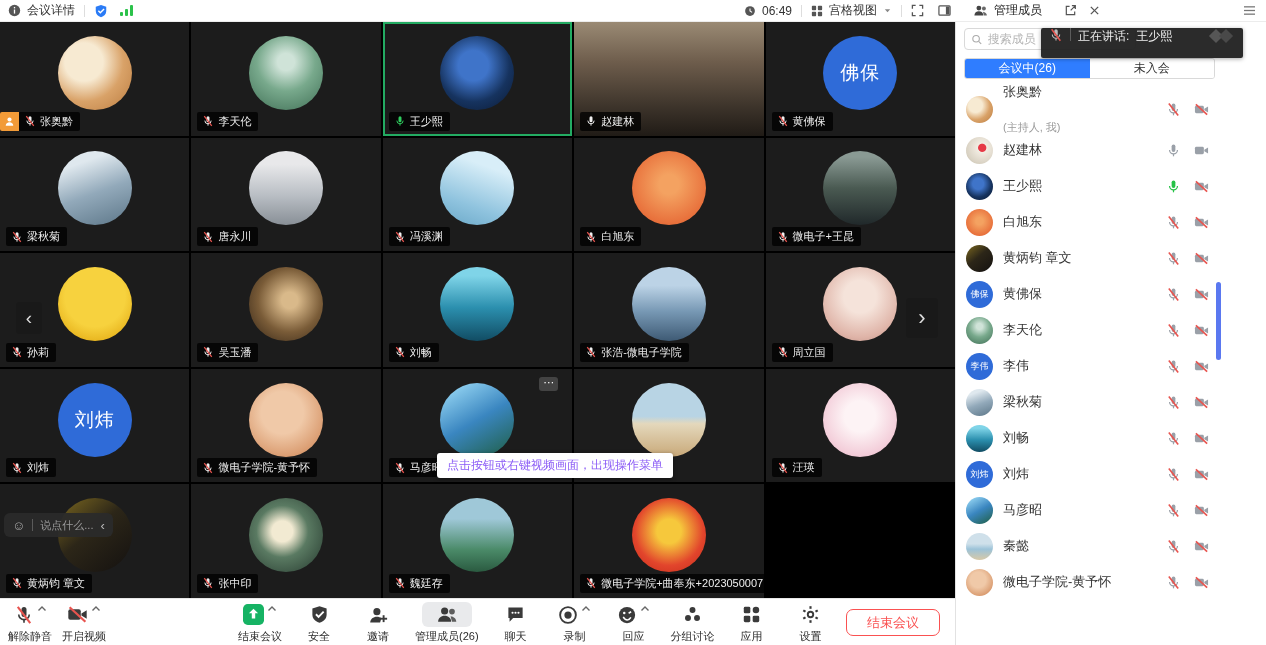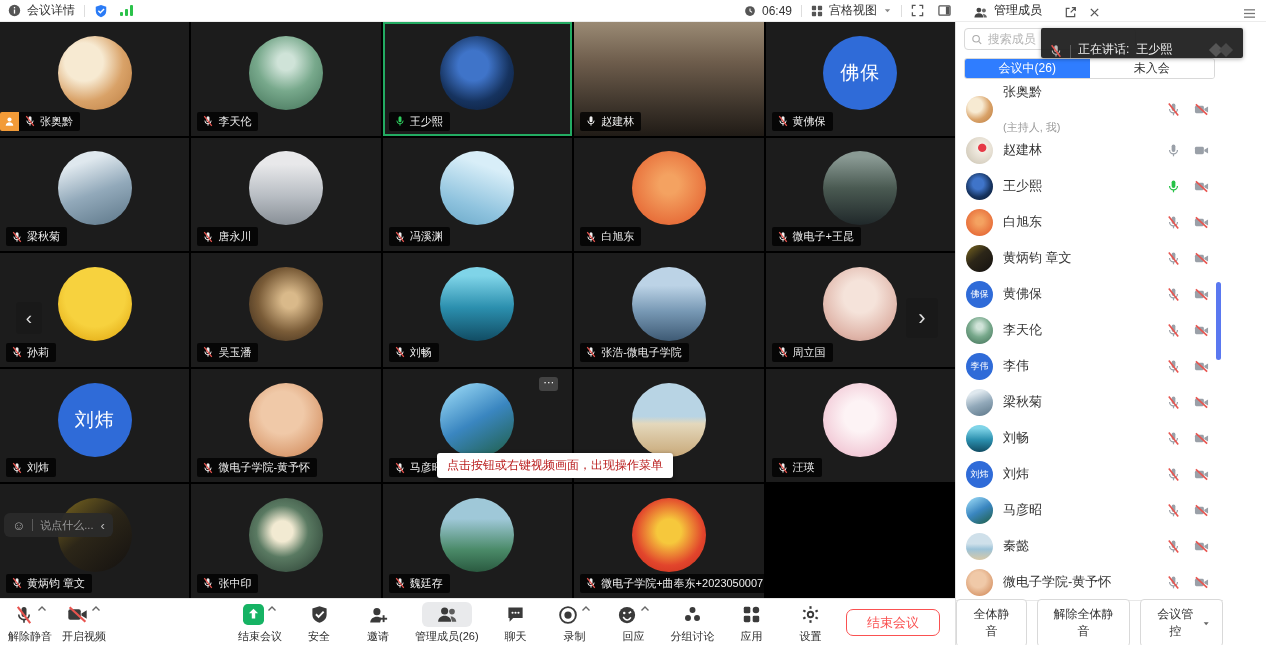--- a/index.html
+++ b/index.html
@@ -9,21 +9,21 @@
 
 .topbar{position:absolute;left:0;top:0;width:1266px;height:22px;background:#fff;display:flex;align-items:center;font-size:12px;color:#333;border-bottom:1px solid #ececec;z-index:30}
 .tb-group{display:flex;align-items:center;gap:6px}
 .tb-div{width:1px;height:12px;background:#ddd;margin:0 9px}
 .tb-left{margin-left:8px}
 .ic{color:#555}
 .sigbars{display:flex;align-items:flex-end;gap:2px;height:11px}
 .sigbars i{display:block;width:3px;background:#2bc24a;border-radius:1px}
 .sigbars i:nth-child(1){height:4px}.sigbars i:nth-child(2){height:7px}.sigbars i:nth-child(3){height:11px}
 .tb-right{margin-left:auto;display:flex;align-items:center}
-.panelhead{width:311px;display:flex;align-items:flex-end;padding-left:18px}
+.panelhead{width:311px;display:flex;align-items:center;padding-left:18px}
 .panelhead .title{margin-left:6px;color:#222}
 .panelhead .ph-icons{display:flex;align-items:center;gap:12px;margin-left:22px;color:#555}
 .hamb{margin-left:auto;margin-right:10px;color:#777}
 
 .stage{position:absolute;left:0;top:22px;width:955px;height:576px;background:#000}
 .vgrid{display:grid;width:100%;height:100%;grid-template-columns:repeat(5,1fr);grid-template-rows:repeat(5,1fr);gap:2px;background:#000}
 .cell{position:relative;background:#1c1c1c;overflow:hidden}
 .cell.speaking{box-shadow:inset 0 0 0 2px #23ab62}
 .avatar{position:absolute;left:50%;top:50%;transform:translate(-50%,-58%);width:74px;height:74px;border-radius:50%;display:flex;align-items:center;justify-content:center;color:#fff;font-size:19px;letter-spacing:1px}
 .labelrow{position:absolute;left:6px;bottom:5px;display:flex;align-items:stretch;z-index:3;max-width:186px}
@@ -31,32 +31,32 @@
 .hostbadge{width:19px;background:#f29b38;display:flex;align-items:center;justify-content:center;border-radius:2px 0 0 2px;color:#fff}
 .nlabel{display:flex;align-items:center;gap:4px;background:rgba(0,0,0,.78);color:#eee;font-size:11px;padding:2px 7px 2px 5px;border-radius:2px;white-space:nowrap;overflow:hidden}
 .labelrow.host .nlabel{border-radius:0 2px 2px 0}
 .mi{width:12px;height:12px;color:#f0f0f0;flex:none}
 .mi.grn{color:#2ecc5e}
 .defav-person{color:#fff;opacity:.95}
 .morebtn{position:absolute;right:14px;top:8px;width:19px;height:14px;background:rgba(70,70,70,.92);border-radius:3px;color:#fff;font-size:11px;line-height:11px;text-align:center;z-index:4}
 .navbtn{position:absolute;background:rgba(25,25,25,.88);border-radius:4px;color:#ddd;display:flex;align-items:center;justify-content:center;z-index:6;font-size:19px}
 .navL{left:16px;top:280px;width:26px;height:32px}
 .navR{left:906px;top:276px;width:32px;height:40px;font-size:22px}
-.tooltip{position:absolute;left:437px;top:431px;background:#fff;color:#b91c1c;font-size:12px;padding:4px 10px;border-radius:3px;box-shadow:0 1px 4px rgba(0,0,0,.4);white-space:nowrap;z-index:8}
+.tooltip{position:absolute;left:437px;top:431px;background:#fff;color:#8b5cf6;font-size:12px;padding:4px 10px;border-radius:3px;box-shadow:0 1px 4px rgba(0,0,0,.4);white-space:nowrap;z-index:8}
 .bubble{position:absolute;left:4px;top:491px;height:24px;background:rgba(42,42,42,.94);border-radius:6px;display:flex;align-items:center;padding:0 8px;gap:7px;z-index:8;color:#9a9a9a;font-size:11px}
 .bubble .bdiv{width:1px;height:12px;background:#5a5a5a}
 .bubble .face{font-size:13px;color:#aaa;line-height:1}
 .bubble .coll{color:#bbb;font-size:13px}
 .editpen{color:#fff;font-size:10px;margin-left:2px}
 
 .panel{position:absolute;left:955px;top:22px;width:268px;height:623px;background:#fff;border-left:1px solid #e2e2e2}
 .searchbox{position:absolute;left:8px;top:6px;width:172px;height:22px;border:1px solid #d9d9d9;border-radius:4px;display:flex;align-items:center;padding:0 6px;gap:5px;color:#aaa}
 .searchbox input{border:0;outline:0;width:100%;font-size:12px;color:#333;background:transparent}
 .searchbox input::placeholder{color:#b5b5b5}
-.toast{position:absolute;left:85px;top:6px;width:202px;height:30px;background:rgba(32,32,32,.95);border-radius:2px;display:flex;align-items:flex-end;padding:0 8px;gap:7px;color:#eee;font-size:12px;z-index:20;box-shadow:0 1px 4px rgba(0,0,0,.35)}
+.toast{position:absolute;left:85px;top:6px;width:202px;height:30px;background:rgba(32,32,32,.95);border-radius:2px;display:flex;align-items:flex-start;padding:0 8px;gap:7px;color:#eee;font-size:12px;z-index:20;box-shadow:0 1px 4px rgba(0,0,0,.35)}
 .toast .tdiv{width:1px;height:13px;background:#5c5c5c}
 .toast .dmds{margin-left:auto;position:relative;width:26px;height:16px;opacity:.45}
 .toast .dmds i{position:absolute;width:10px;height:10px;background:#8b8b8b;transform:rotate(45deg);top:3px}
 .toast .dmds i:first-child{left:2px}.toast .dmds i:last-child{left:12px;background:#6f6f6f}
 .tabs{position:absolute;left:8px;right:8px;top:36px;height:21px;display:flex;border:1px solid #d9d9d9;border-radius:3px;overflow:hidden}
 .tab{flex:1;display:flex;align-items:center;justify-content:center;font-size:12px;background:#fff;color:#333}
 .tab.active{background:#2f7dff;color:#fff}
 .plist{position:absolute;left:0;right:0;top:62px;bottom:45px;overflow:hidden;padding-top:2px}
 .prow{display:flex;align-items:center;height:36px;padding:0 14px 0 10px}
 .prow.hostrow{height:46px}
@@ -805,30 +805,20 @@
           </svg>
           <svg class="pic">
             <use href="#c-off"></use>
           </svg>
         </div>
     </div>
   </div>
 
   <div class="scrollthumb"></div>
 
-  <div class="pfooter">
-    <button class="pbtn">全体静音</button>
-    <button class="pbtn">解除全体静音</button>
-    <button class="pbtn">
-        <span>会议管控</span>
-        <svg width="9" height="9" style="color:#666">
-          <use href="#cardn"></use>
-        </svg>
-      </button>
-  </div>
 </div>
 
 <div class="toolbar">
   <div class="tgroup tg-left">
     <div class="titem">
       <div class="ticonrow">
           <svg class="tic" width="20" height="20">
             <use href="#m-off"></use>
           </svg>
           <svg class="tchev" width="10" height="10">

